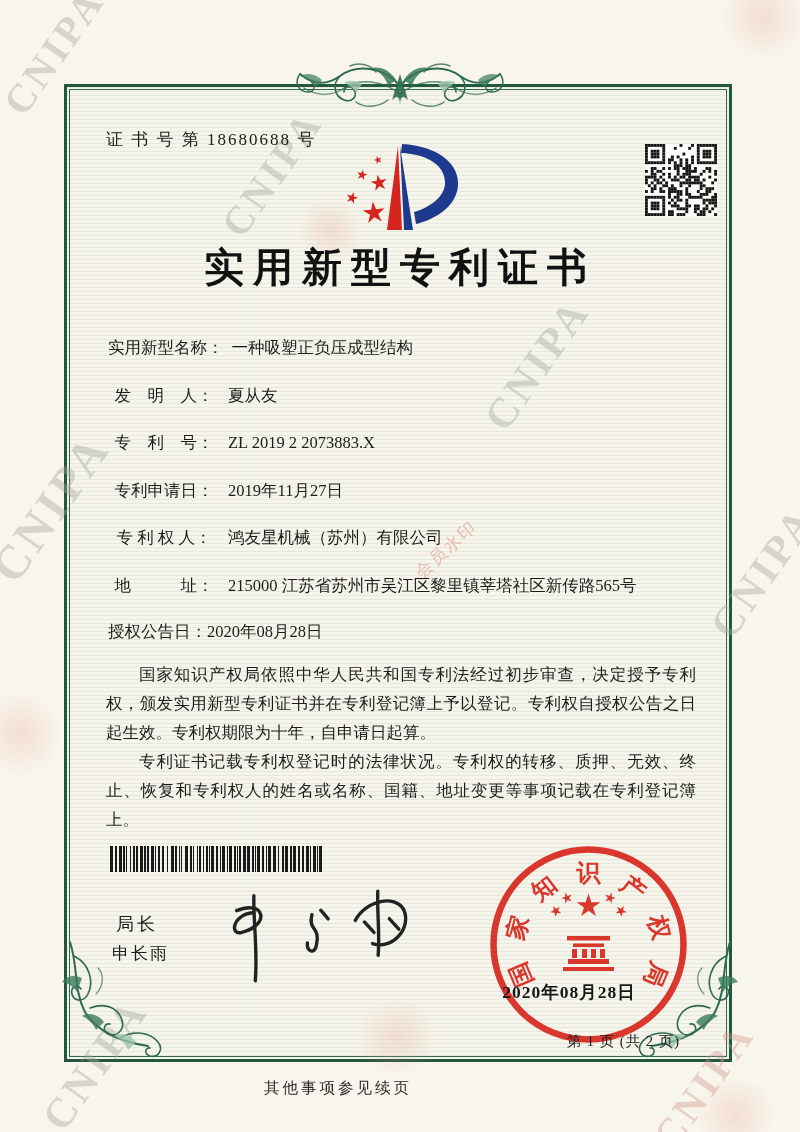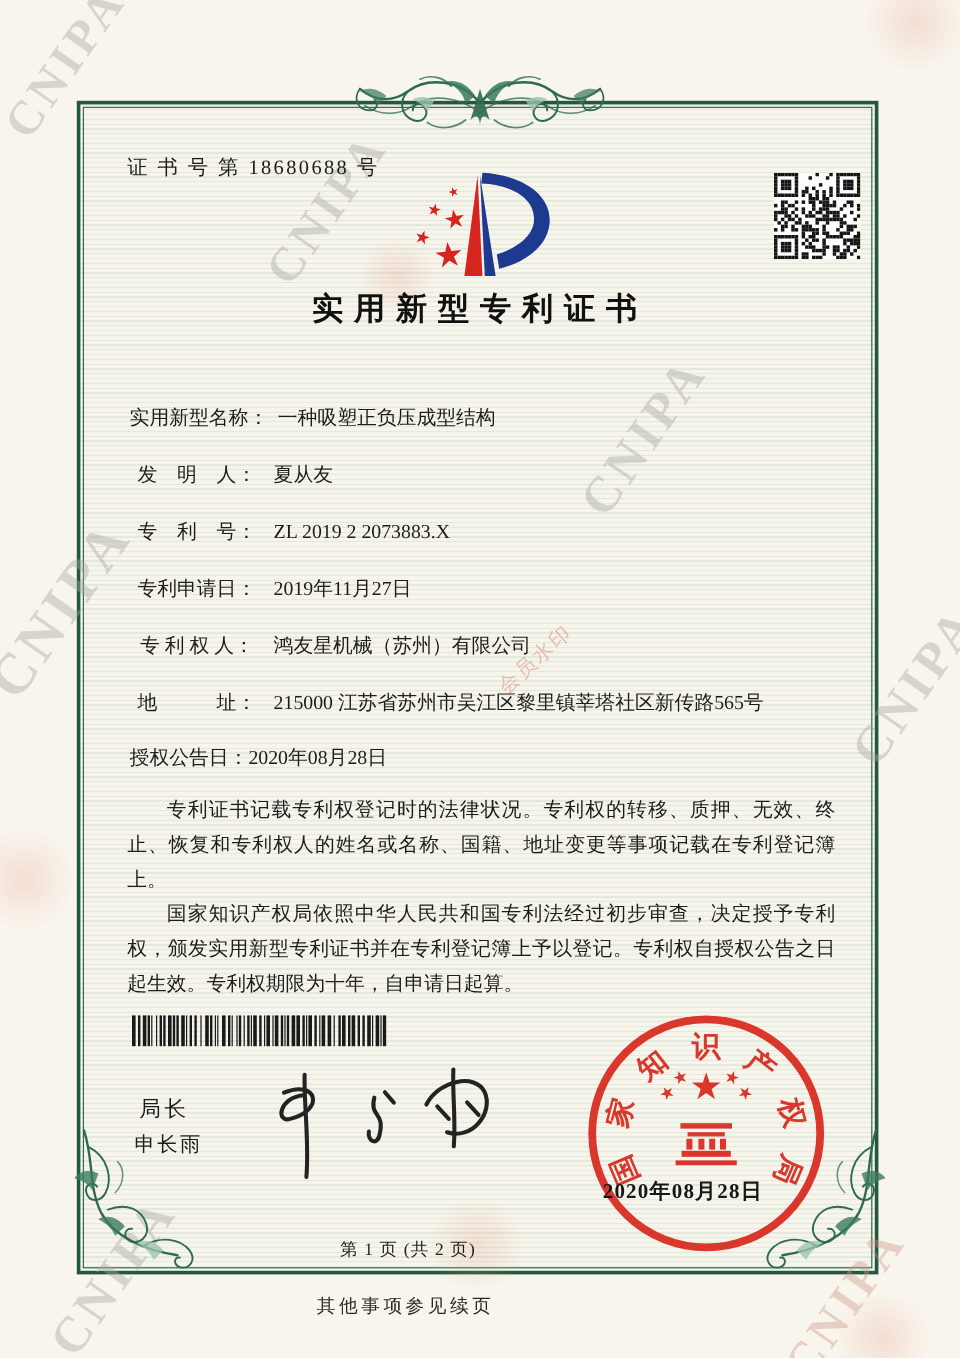--- a/index.html
+++ b/index.html
@@ -38,21 +38,21 @@
     background:radial-gradient(circle, rgba(233,160,148,0.28) 0%, rgba(233,160,148,0) 70%);
   }
   
   .cert-no {
     position:absolute; left:106px; top:128px; font-size:17px; letter-spacing:2px;
   }
   .qr { position:absolute; left:645px; top:144px; width:72px; height:72px; background:#fdfdfb; }
   .logo { position:absolute; left:318px; top:120px; width:170px; height:120px; }
   .title {
     position:absolute; left:0; top:240px; width:800px; text-align:center;
-    font-size:26px; font-weight:bold; letter-spacing:9px; color:#111;
+    font-size:40px; font-weight:bold; letter-spacing:9px; color:#111;
   }
   
   .field-row { position:absolute; left:108px; font-size:16.5px; white-space:nowrap; }
   .field-label { display:inline-block; min-width:112px;text-align:center; }
   .field-value { margin-left:8px; }
   .grant-no { position:absolute; left:405px; top:0; }
   
   .body-text {
     position:absolute; left:106px; top:660px; width:590px;
     font-size:16.5px; line-height:29px; text-align:justify;
@@ -65,21 +65,21 @@
   .sig-name  { position:absolute; left:112px; top:942px; font-size:17px;
     font-family:"Liberation Sans","DejaVu Sans",sans-serif; letter-spacing:2px; }
   .sig-hand  { position:absolute; left:218px; top:882px; width:215px; height:105px;
     transform:rotate(-3deg); }
   .seal-svg { position:absolute; left:484px; top:840px; width:209px; height:209px; opacity:0.93; }
   .seal-date {
     position:absolute; left:478px; top:980px; width:182px; text-align:center;
     font-size:17.5px; color:#161616; letter-spacing:1px; font-weight:bold;
   }
   .page-num {
-    position:absolute; left:0; top:1032px; width:680px; text-align:center;
+    position:absolute; left:0; top:1032px; width:680px; text-align:right;
     font-size:14.5px; letter-spacing:1px;
   }
   .continuation {
     position:absolute; left:0; top:1078px; width:676px; text-align:center;
     font-size:15.5px; letter-spacing:3px; color:#2a2a2a;
   }
   
   .orn-top { position:absolute; left:292px; top:56px; width:216px; height:66px; }
   .orn-bl  { position:absolute; left:60px;  top:938px; width:128px; height:126px; }
   .orn-br  { position:absolute; left:612px; top:938px; width:128px; height:126px; transform:scaleX(-1); }
@@ -490,22 +490,22 @@
 </div>
 <div class="field-row" style="top:575px">
   <span class="field-label">地　　　址：</span><span class="field-value">215000 江苏省苏州市吴江区黎里镇莘塔社区新传路565号</span>
 </div>
 
 <div class="field-row" style="top:621px; width:590px;">
   <span>授权公告日：</span><span>2020年08月28日</span>
 </div>
 
 <div class="body-text">
+  <p>国家知识产权局依照中华人民共和国专利法经过初步审查，决定授予专利权，颁发实用新型专利证书并在专利登记簿上予以登记。专利权自授权公告之日起生效。专利权期限为十年，自申请日起算。</p>
   <p>专利证书记载专利权登记时的法律状况。专利权的转移、质押、无效、终止、恢复和专利权人的姓名或名称、国籍、地址变更等事项记载在专利登记簿上。</p>
-  <p>国家知识产权局依照中华人民共和国专利法经过初步审查，决定授予专利权，颁发实用新型专利证书并在专利登记簿上予以登记。专利权自授权公告之日起生效。专利权期限为十年，自申请日起算。</p>
 </div>
 
 <svg class="barcode" id="barcode-svg" viewBox="0 0 212 26" preserveAspectRatio="none">
     <rect x="0" y="0" width="3" height="26" fill="#1a1a1a"></rect>
     <rect x="5" y="0" width="2" height="26" fill="#1a1a1a"></rect>
     <rect x="9" y="0" width="3" height="26" fill="#1a1a1a"></rect>
     <rect x="13" y="0" width="2" height="26" fill="#1a1a1a"></rect>
     <rect x="16" y="0" width="1" height="26" fill="#1a1a1a"></rect>
     <rect x="20" y="0" width="1" height="26" fill="#1a1a1a"></rect>
     <rect x="23" y="0" width="2" height="26" fill="#1a1a1a"></rect>

